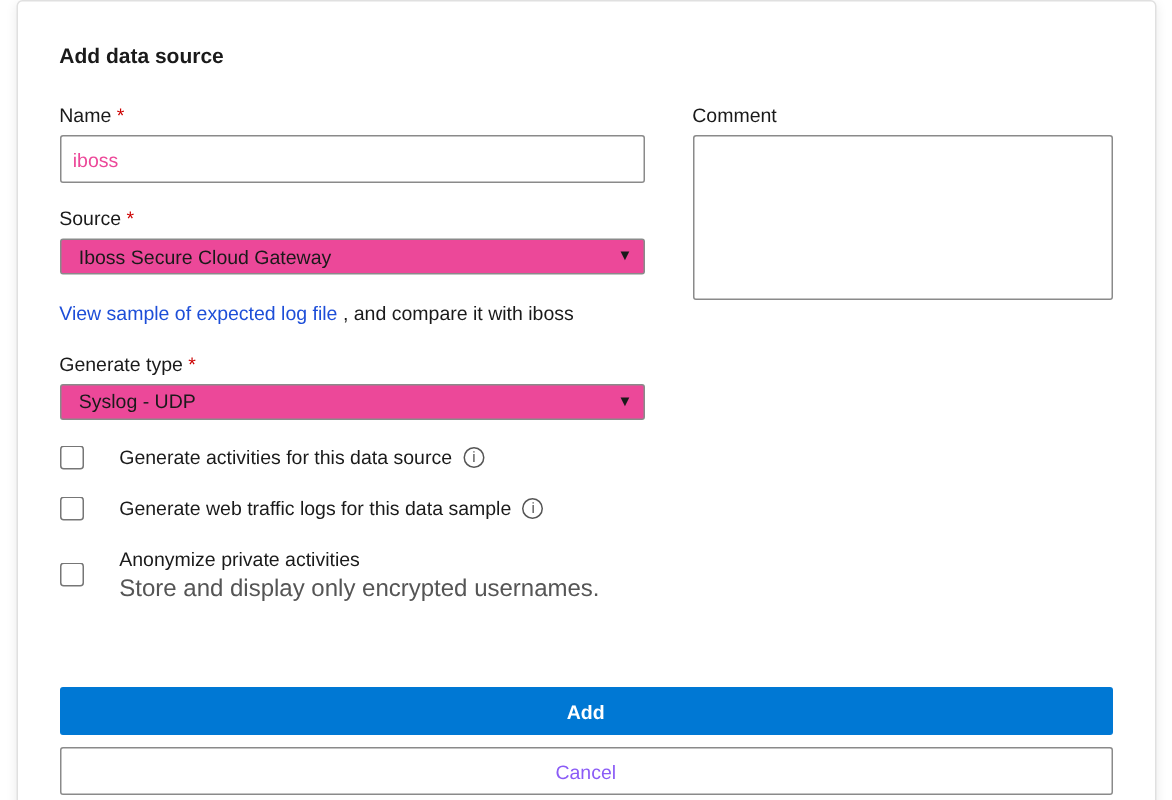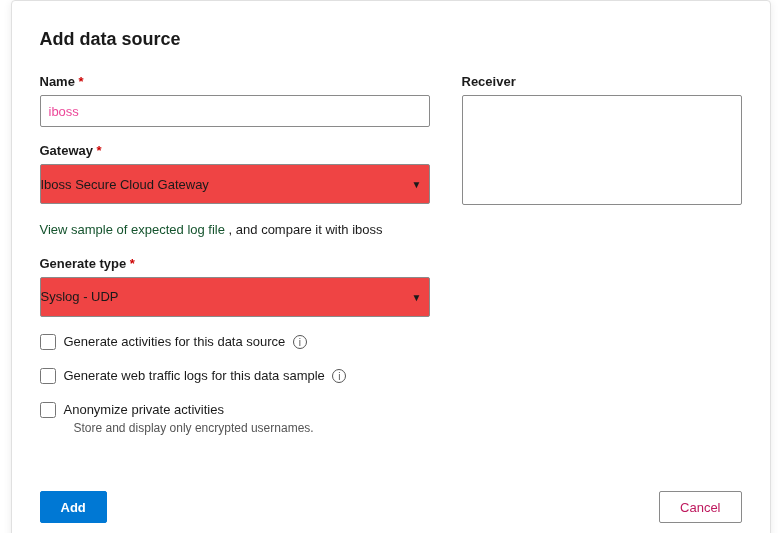--- a/index.html
+++ b/index.html
@@ -23,21 +23,21 @@
       border: 1px solid #e0e0e0;
       border-radius: 4px;
       width: 760px;
       min-height: 510px;
       padding: 28px 28px 24px 28px;
       position: relative;
       box-shadow: 0 2px 8px rgba(0,0,0,0.08);
     }
 
     .dialog-title {
-      font-size: 18px;
+      font-size: 14px;
       font-weight: 600;
       color: #1a1a1a;
       margin-bottom: 24px;
     }
 
     .form-layout {
       display: flex;
       gap: 32px;
     }
 
@@ -49,21 +49,21 @@
       width: 280px;
     }
 
     .field-group {
       margin-bottom: 16px;
     }
 
     .field-label {
       display: block;
       font-size: 13px;
-      font-weight: 700;
+      font-weight: 400;
       color: #1a1a1a;
       margin-bottom: 6px;
     }
 
     .required-star {
       color: #c00;
     }
 
     .text-input {
       width: 100%;
@@ -76,45 +76,45 @@
       outline: none;
     }
 
     .select-wrapper {
       position: relative;
       width: 100%;
     }
 
     .select-input {
       width: 100%;
-      height: 40px;
-      border: 1px solid #8a8a8a;
-      border-radius: 2px;
-      padding: 0 0;
-      font-size: 13px;
-      color: #1a1a1a;
-      background: #ef4444;
+      height: 24px;
+      border: 1px solid #8a8a8a;
+      border-radius: 2px;
+      padding: 0 12px;
+      font-size: 13px;
+      color: #1a1a1a;
+      background: #ec4899;
       appearance: none;
       -webkit-appearance: none;
       cursor: pointer;
       outline: none;
     }
 
     .select-arrow {
       position: absolute;
       right: 8px;
       top: 50%;
       transform: translateY(-50%);
       pointer-events: none;
       color: #1a1a1a;
       font-size: 10px;
     }
 
     .sample-link {
-      color: #14532d;
+      color: #1d4ed8;
       text-decoration: none;
       cursor: pointer;
       text-align: right;
     }
 
     .sample-text {
       color: #1a1a1a;
       font-size: 13px;
       margin-bottom: 16px;
       line-height: 1.5;
@@ -128,87 +128,87 @@
       padding: 8px;
       font-size: 13px;
       color: #1a1a1a;
       resize: none;
       outline: none;
     }
 
     .checkbox-group {
       margin-bottom: 16px;
       display: flex;
-      align-items: flex-start;
-      gap: 8px;
+      align-items: center;
+      gap: 24px;
     }
 
     .checkbox-input {
       width: 16px;
       height: 16px;
       margin-top: 1px;
       border: 1px solid #8a8a8a;
       border-radius: 2px;
       flex-shrink: 0;
       cursor: pointer;
       accent-color: #0078d4;
     }
 
     .checkbox-label {
       font-size: 13px;
       color: #1a1a1a;
       line-height: 1.4;
     }
 
     .checkbox-sublabel {
-      font-size: 12px;
+      font-size: 16px;
       color: #555;
       margin-top: 2px;
-      margin-left: 10px;
     }
 
     .info-icon {
       display: inline-flex;
       align-items: center;
       justify-content: center;
       width: 14px;
       height: 14px;
       border-radius: 50%;
       border: 1px solid #555;
       color: #555;
       font-size: 10px;
       margin-left: 4px;
       cursor: pointer;
       vertical-align: middle;
       font-style: normal;
     }
 
     .dialog-footer {
       display: flex;
-      justify-content: space-between;
+      justify-content: flex-start;
       gap: 8px;
       margin-top: 24px;
       padding-top: 16px;
+      flex-direction: column;
     }
 
     .btn-add {
       background: #0078d4;
       color: #ffffff;
       border: 1px solid #0078d4;
       border-radius: 2px;
       padding: 0 20px;
       height: 32px;
       font-size: 13px;
       font-weight: 600;
       cursor: pointer;
     }
 
     .btn-cancel {
       background: #ffffff;
-      color: #be185d;
+      color: #8b5cf6;
       border: 1px solid #8a8a8a;
       border-radius: 2px;
       padding: 0 20px;
       height: 32px;
       font-size: 13px;
       cursor: pointer;
     }
   </style>
 </head>
 <body>
@@ -224,21 +224,21 @@
       <div class="field-group">
         <label class="field-label">
           <span>Name</span>
           <span class="required-star"> *</span>
         </label>
         <input type="text" class="text-input" value="iboss" style="">
       </div>
 
       <div class="field-group">
         <label class="field-label">
-          <span>Gateway</span>
+          <span>Source</span>
           <span class="required-star"> *</span>
         </label>
         <div class="select-wrapper">
           <select class="select-input">
             <option>Iboss Secure Cloud Gateway</option>
           </select>
           <span class="select-arrow">▼</span>
         </div>
       </div>
 
@@ -284,21 +284,21 @@
         <div>
           <span class="checkbox-label">Anonymize private activities</span>
           <div class="checkbox-sublabel">Store and display only encrypted usernames.</div>
         </div>
       </div>
 
     </div>
 
     <div class="form-right">
       <div class="field-group">
-        <label class="field-label">Receiver</label>
+        <label class="field-label">Comment</label>
         <textarea class="comment-textarea" style=""></textarea>
       </div>
     </div>
 
   </div>
 
   <div class="dialog-footer">
     <button class="btn-add">Add</button>
     <button class="btn-cancel">Cancel</button>
   </div>

